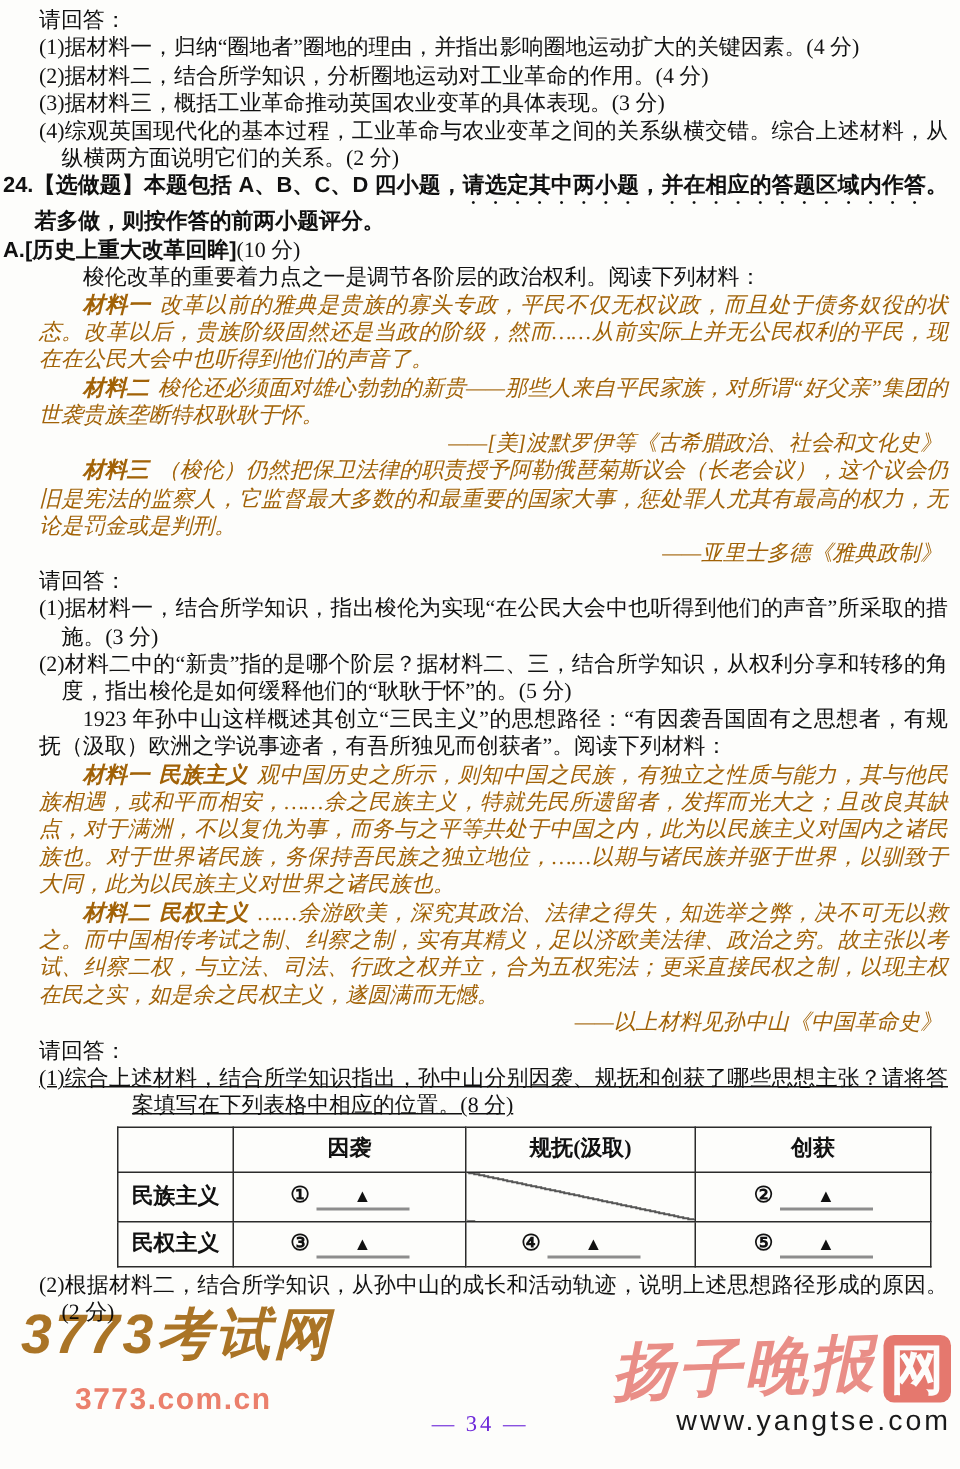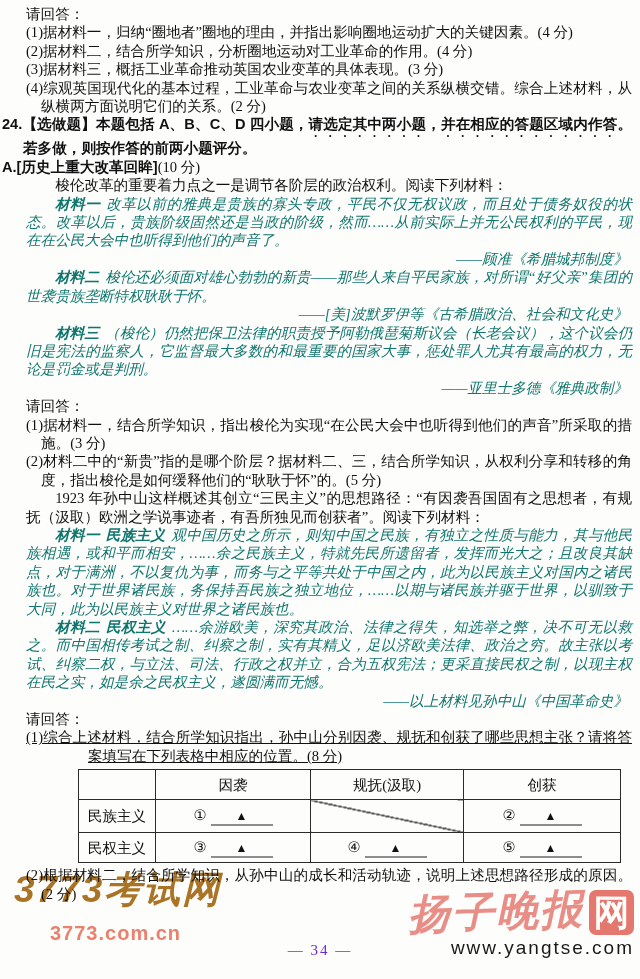--- a/index.html
+++ b/index.html
@@ -20,34 +20,34 @@
   .q24{
     margin-left:-24px;padding-left:21px;text-indent:-21px;
     font-family:"Liberation Sans",sans-serif;font-weight:bold;
   }
   .sec{
     margin-left:-24px;
     font-family:"Liberation Sans",sans-serif;font-weight:bold;
   }
   .sec .score{font-family:"Liberation Serif",serif;font-weight:normal;}
   .indent{text-indent:2em;}
-  .kai{font-style:italic;color:#0f766e;}
+  .kai{font-style:italic;color:#a16207;}
   .mlabel{font-weight:bold;font-style:italic;margin-right:6px;}
   .msub{font-weight:bold;font-style:italic;margin-right:6px;}
   .src{text-align:right;padding-right:4px;font-style:italic;}
   .emph{
     -webkit-text-emphasis:filled dot #111;
     -webkit-text-emphasis-position:under right;
     text-emphasis:filled dot #111;
     text-emphasis-position:under right;
   }
   table.anstbl{border-collapse:collapse;margin:4px 0 3px 52px;table-layout:fixed;}
   .anstbl th,.anstbl td{
     border:1.4px solid #2b2b2b;
-    padding:0;text-align:center;font-weight:normal;
+    padding:0;text-align:center;font-weight:bold;
     font-size:14.6px;overflow:hidden;
   }
   .anstbl tr.hdr{height:30px;}
   .anstbl tr.r1{height:33px;}
   .anstbl tr.r2{height:30px;}
   .blank{
     display:inline-block;width:62px;
     border-bottom:2px solid #8d8d8d;
     text-align:center;vertical-align:baseline;
     line-height:12px;padding-bottom:2px;font-size:12px;
@@ -127,21 +127,20 @@
 
   <p class="sec">
     <span>A.</span><span>[历史上重大改革回眸]</span><span class="score">(10 分)</span>
   </p>
 
   <p class="indent">梭伦改革的重要着力点之一是调节各阶层的政治权利。阅读下列材料：</p>
 
   <p class="indent kai">
     <span class="mlabel">材料一</span><span>改革以前的雅典是贵族的寡头专政，平民不仅无权议政，而且处于债务奴役的状态。改革以后，贵族阶级固然还是当政的阶级，然而……从前实际上并无公民权利的平民，现在在公民大会中也听得到他们的声音了。</span>
   </p>
-  <p class="src kai">——顾准《希腊城邦制度》</p>
 
   <p class="indent kai">
     <span class="mlabel">材料二</span><span>梭伦还必须面对雄心勃勃的新贵——那些人来自平民家族，对所谓“好父亲”集团的世袭贵族垄断特权耿耿于怀。</span>
   </p>
   <p class="src kai">——[美]波默罗伊等《古希腊政治、社会和文化史》</p>
 
   <p class="indent kai">
     <span class="mlabel">材料三</span><span>（梭伦）仍然把保卫法律的职责授予阿勒俄琶菊斯议会（长老会议），这个议会仍旧是宪法的监察人，它监督最大多数的和最重要的国家大事，惩处罪人尤其有最高的权力，无论是罚金或是判刑。</span>
   </p>
   <p class="src kai">——亚里士多德《雅典政制》</p>

